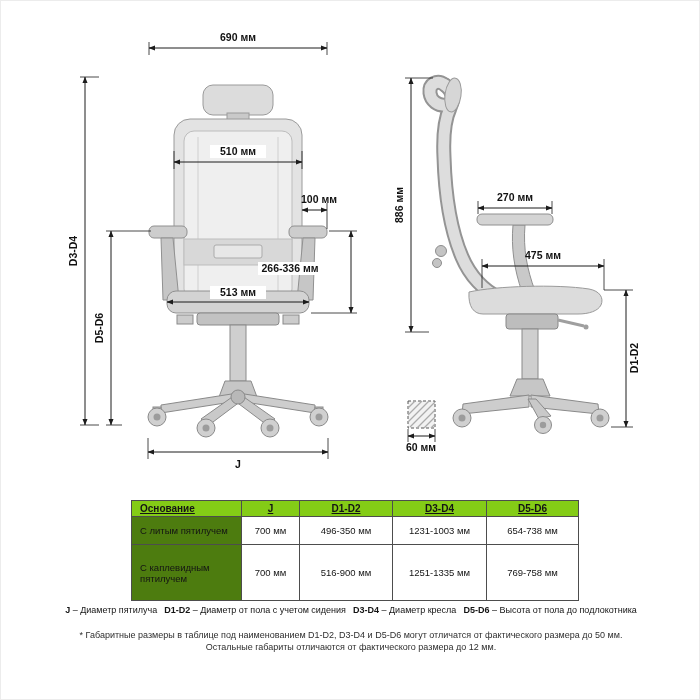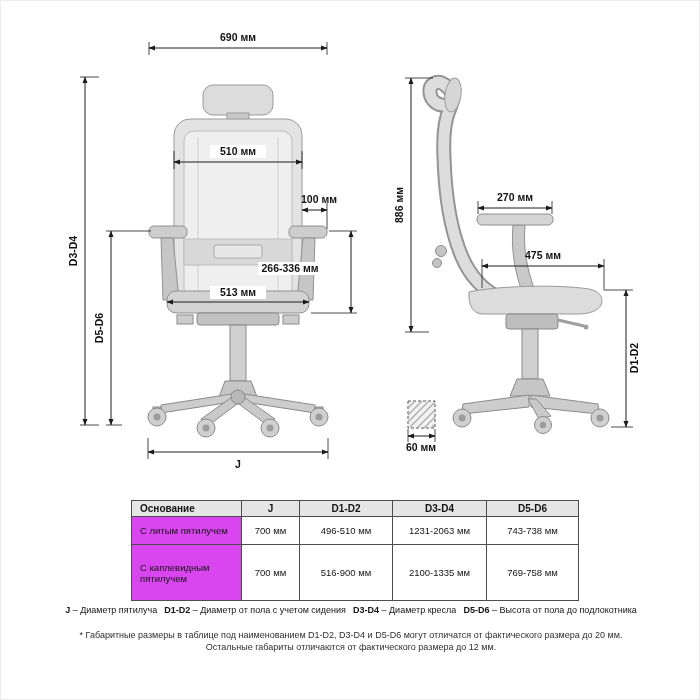--- a/index.html
+++ b/index.html
@@ -12,24 +12,24 @@
   .dl  { stroke:#1c1c1c; stroke-width:1; fill:none; }
   .ext { stroke:#1c1c1c; stroke-width:0.8; }
   .dt  { font-family:"Liberation Sans", sans-serif; font-size:10.5px; font-weight:bold; fill:#111; }
 
   
   .spec-table { position:absolute; left:130px; top:499px; border-collapse:collapse; table-layout:fixed; }
   .spec-table th, .spec-table td {
     border:1px solid #4d4d4d; font-size:10px; text-align:center;
     vertical-align:middle; padding:2px 4px; color:#141414;
   }
-  .spec-table th { font-weight:bold; height:14px; background:#e5e5e5; }
+  .spec-table th { font-weight:bold; height:14px; background:#84cc16;text-decoration:underline; }
   .spec-table th.base-h { text-align:left; padding-left:8px; }
   .spec-table td { font-size:9.5px; }
-  .spec-table td.base-cell { text-align:left; padding-left:8px; background:#d946ef; }
+  .spec-table td.base-cell { text-align:left; padding-left:8px; background:#4d7c0f; }
   .spec-table tbody tr.r1 td { height:28px; }
   .spec-table tbody tr.r2 td { height:56px; }
 
   
   .legend { position:absolute; top:604px; left:0; width:700px; display:flex;
             justify-content:center; gap:7px; font-size:9px; color:#141414; white-space:nowrap; }
   .legend b { font-weight:bold; }
   .footnote { position:absolute; left:0; width:700px; text-align:center; font-size:9px; color:#2e2e2e; }
   .fn1 { top:629px; }
   .fn2 { top:641px; }
@@ -242,37 +242,37 @@
         <th>J</th>
         <th>D1-D2</th>
         <th>D3-D4</th>
         <th>D5-D6</th>
       </tr>
     </thead>
     <tbody>
       <tr class="r1">
         <td class="base-cell">С литым пятилучем</td>
         <td>700 мм</td>
-        <td>496-510 мм</td>
-        <td>1231-2063 мм</td>
-        <td>743-738 мм</td>
+        <td>496-350 мм</td>
+        <td>1231-1003 мм</td>
+        <td>654-738 мм</td>
       </tr>
       <tr class="r2">
         <td class="base-cell">С каплевидным пятилучем</td>
         <td>700 мм</td>
         <td>516-900 мм</td>
-        <td>2100-1335 мм</td>
+        <td>1251-1335 мм</td>
         <td>769-758 мм</td>
       </tr>
     </tbody>
   </table>
 
   <div class="legend">
     <span><b>J</b> <span>– Диаметр пятилуча</span></span>
     <span><b>D1-D2</b> <span>– Диаметр от пола с учетом сидения</span></span>
     <span><b>D3-D4</b> <span>– Диаметр кресла</span></span>
     <span><b>D5-D6</b> <span>– Высота от пола до подлокотника</span></span>
   </div>
 
-  <div class="footnote fn1">* Габаритные размеры в таблице под наименованием D1-D2, D3-D4 и D5-D6 могут отличатся от фактического размера до 20 мм.</div>
+  <div class="footnote fn1">* Габаритные размеры в таблице под наименованием D1-D2, D3-D4 и D5-D6 могут отличатся от фактического размера до 50 мм.</div>
   <div class="footnote fn2">Остальные габариты отличаются от фактического размера до 12 мм.</div>
 
 </div>
 
 </body></html>

